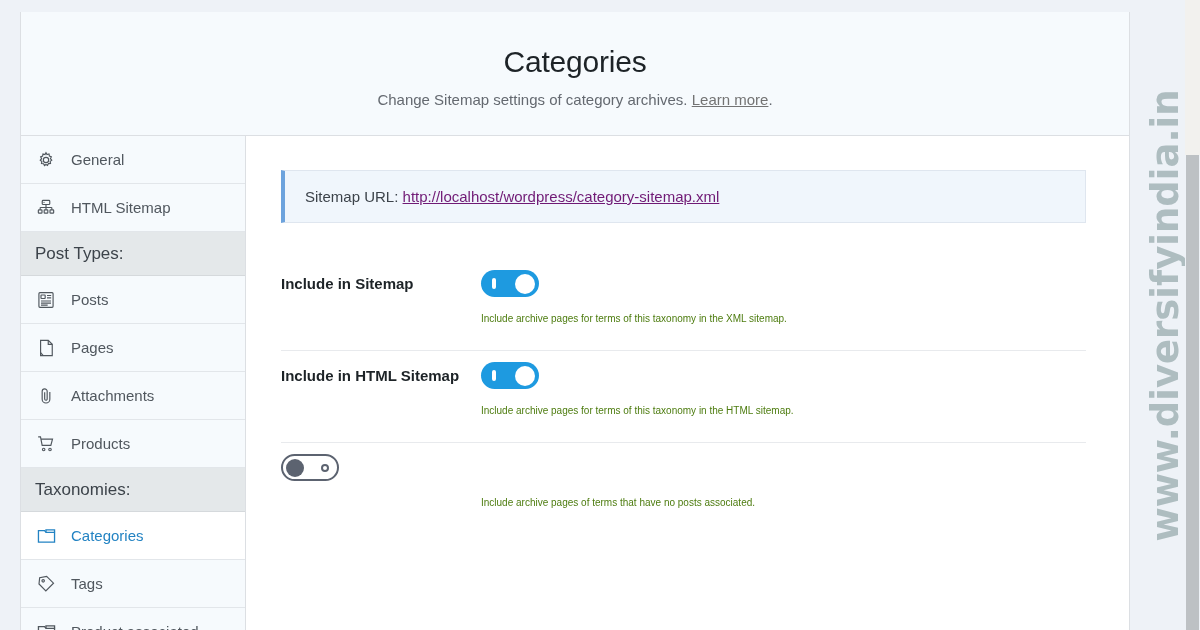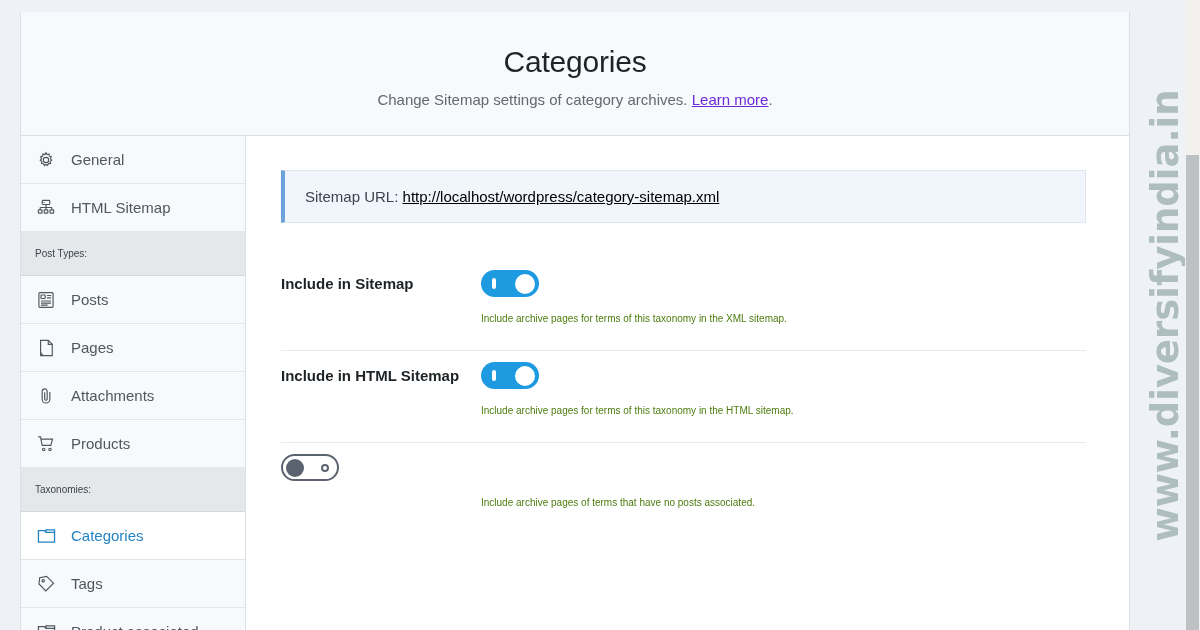--- a/index.html
+++ b/index.html
@@ -74,21 +74,21 @@
     color: #1d2327;
     font-weight: normal;
     letter-spacing: -0.2px;
     margin-bottom: 12px;
   }
   .page-subtitle {
     font-size: 15px;
     color: #646970;
   }
   .page-subtitle a {
-    color: #6d28d9;
+    color: #737373;
   }
 
   
   .card-body { display: flex; height: 506px; }
 
   
   .sidebar {
     width: 225px;
     flex: 0 0 225px;
     border-right: 1px solid #dcdfe3;
@@ -118,21 +118,21 @@
     color: #2383c3;
   }
   .nav-item.active .nav-icon { color: #2383c3; }
 
   .nav-section {
     height: 44px;
     display: flex; align-items: center;
     padding: 4px 14px;
     background: #e4e8ea;
     border-bottom: 1px solid #d5d9dc;
-    font-size: 10px;
+    font-size: 17px;
     color: #3c434a;
   }
 
   
   .content {
     flex: 1;
     background: #ffffff;
     padding: 34px 25px 0 35px;
   }
 
@@ -140,21 +140,21 @@
     background: #f0f6fc;
     border: 1px solid #dfe6ef;
     border-left: 4px solid #6da3dd;
     padding: 17px 20px;
     font-size: 15px;
     color: #3c434a;
     margin-bottom: 36px;
     width: 805px;
   }
   .notice a {
-    color: #000000;
+    color: #701a75;
     text-decoration: underline;
   }
 
   .setting-row { width: 805px; }
   .setting-row + .setting-row { border-top: 1px solid #e8eaed; }
   .setting-row .row-top {
     display: flex; align-items: center;
     padding-top: 11px;
   }
   .setting-label {

